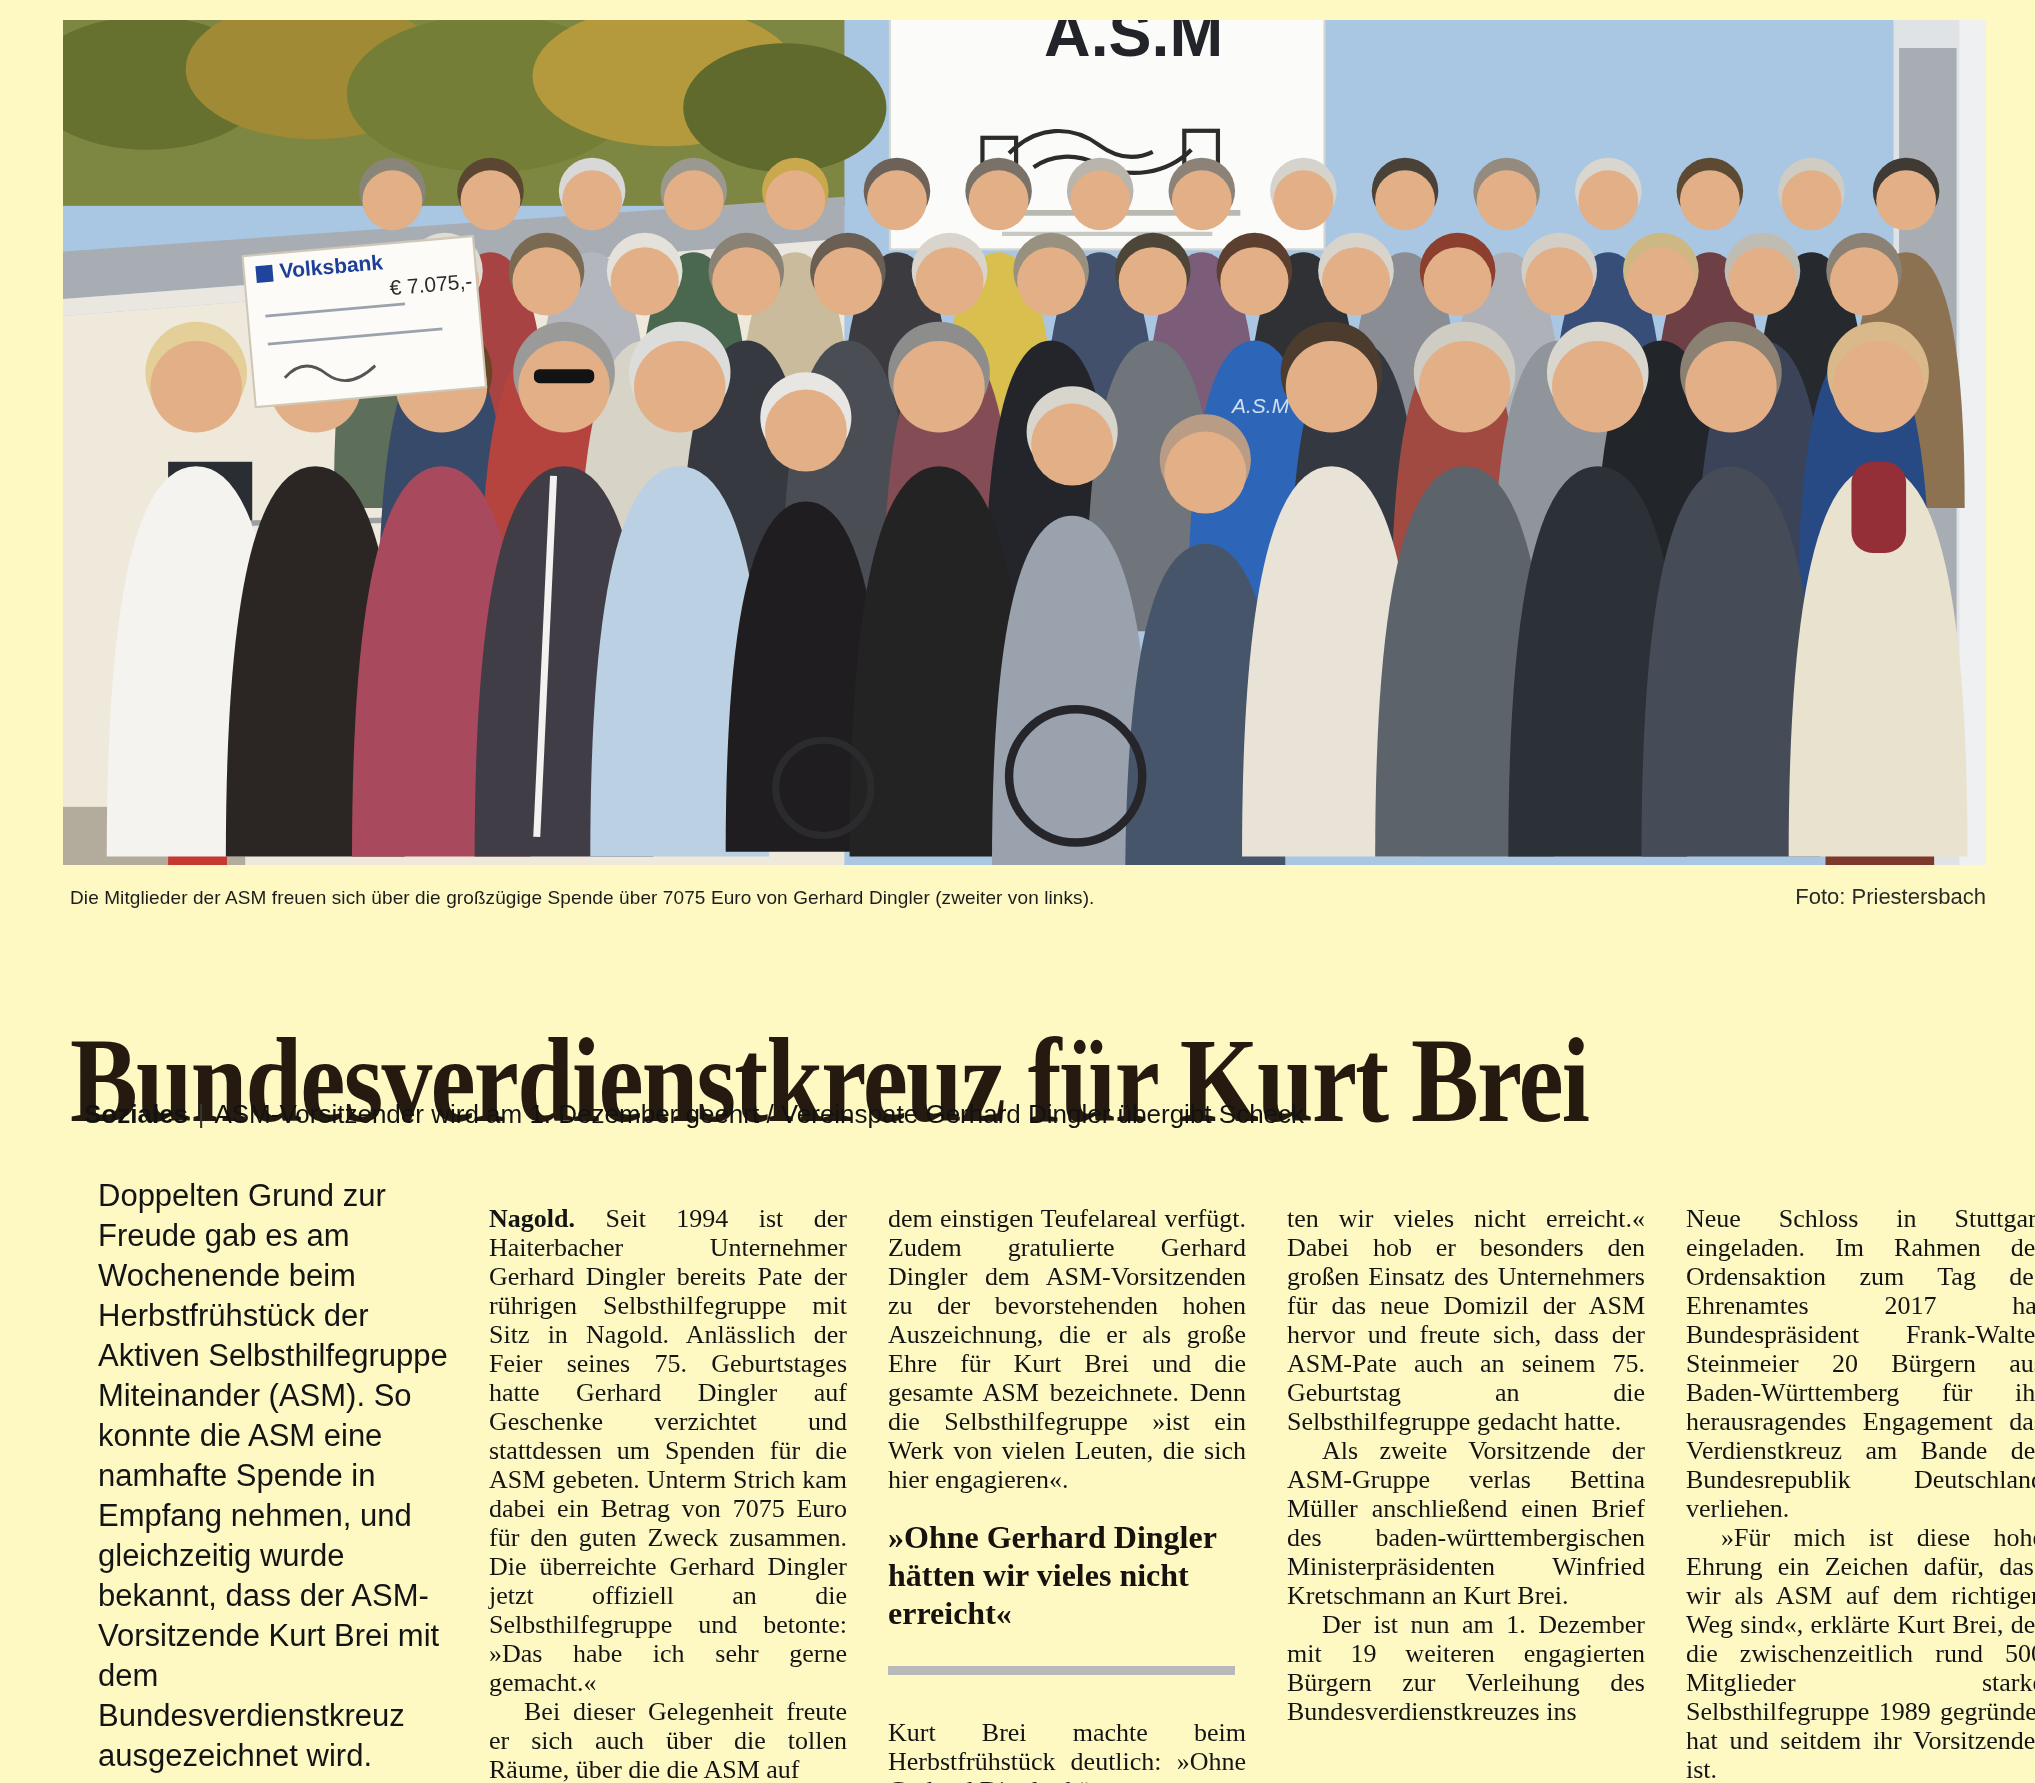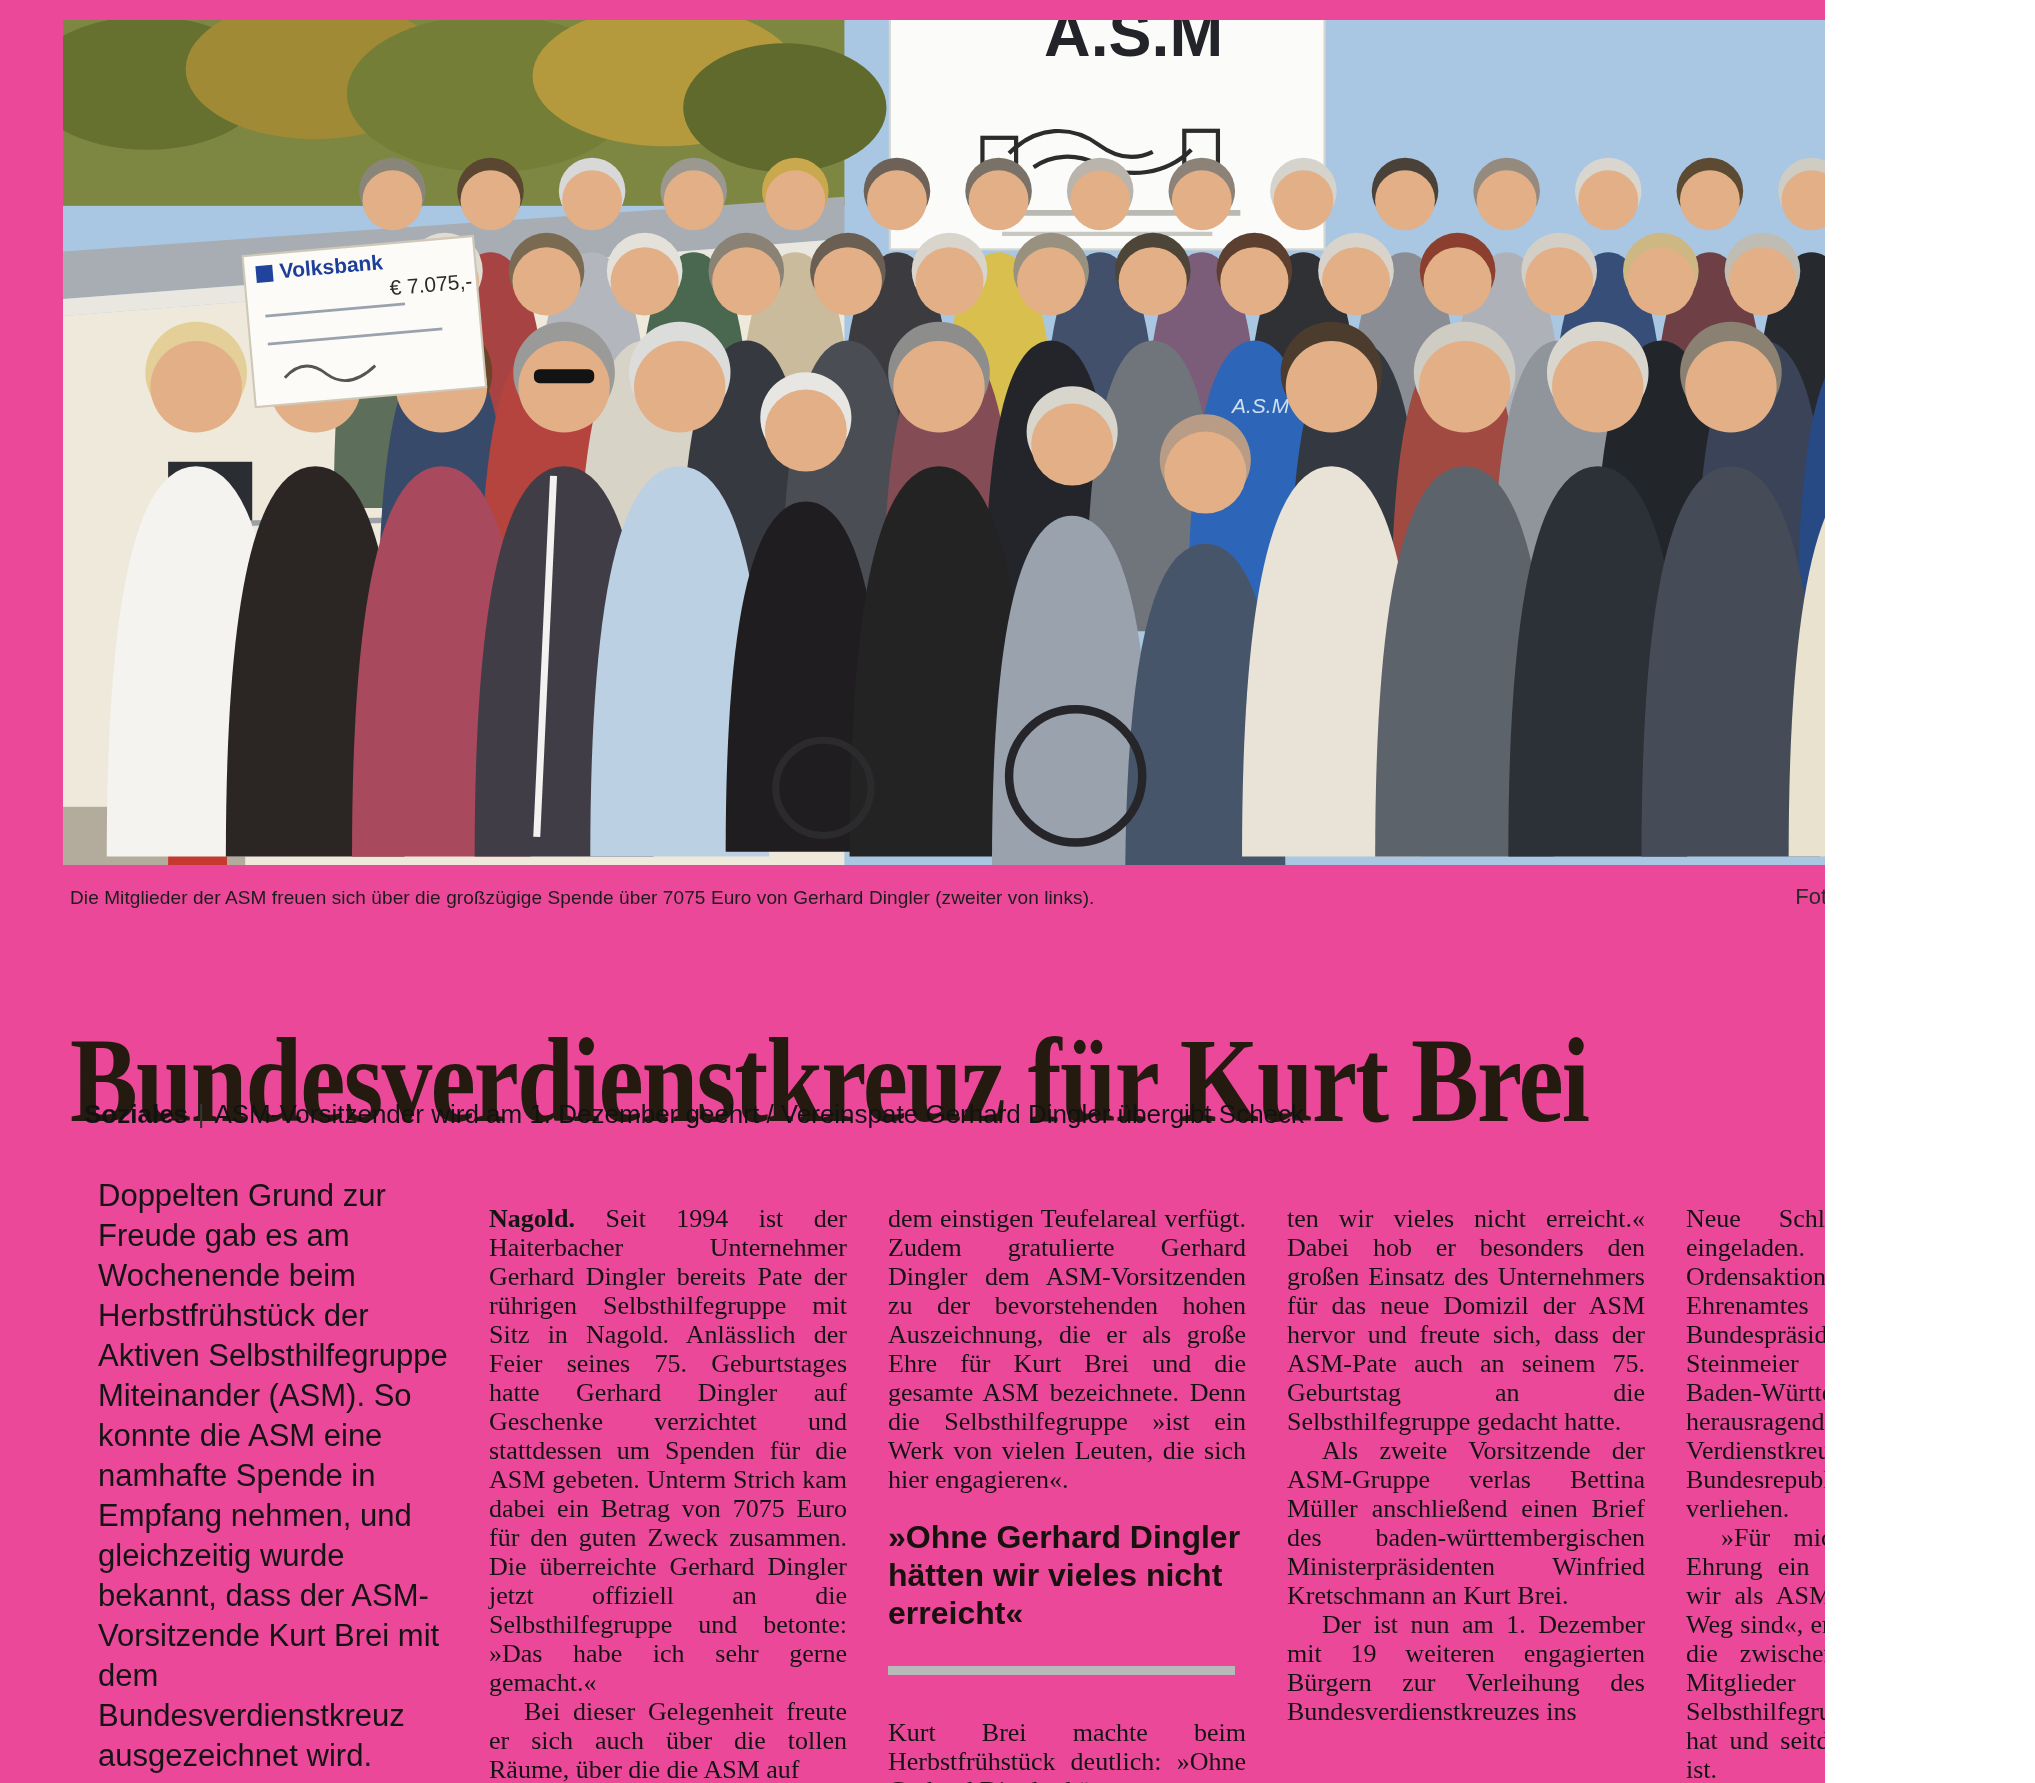--- a/index.html
+++ b/index.html
@@ -1,16 +1,16 @@
 <!DOCTYPE html>
 <html lang="de" style="font-size:11.2px"><head>
 <meta charset="utf-8">
 <style>
   html,body{margin:0;padding:0;background:#fff;}
-  .page{position:relative;width:1825px;height:1784px;background:#ec4899;overflow:hidden;
+  .page{position:relative;width:2035px;height:1784px;background:#fef9c3;overflow:hidden;
         font-family:"Liberation Sans", sans-serif;color:#1a1a1a;}
   
   .photo-wrap{position:absolute;left:63px;top:19.6px;width:1923px;height:845px;background:#a9c7e2;}
   .photo-wrap svg{display:block;width:100%;height:100%;}
   
   .caption-row{position:absolute;left:70px;top:884px;width:1916px;display:flex;
                justify-content:space-between;align-items:baseline;}
   .caption{font-size:19px;color:#1c1c1c;letter-spacing:0.1px;}
   .credit{font-size:22px;color:#2a2a2a;}
   
@@ -23,21 +23,21 @@
   .kicker .sep{font-weight:300;padding:0 9.8px;color:#333;}
   
   .body-grid{position:absolute;left:98px;top:1176px;width:1906px;display:grid;
              grid-template-columns:350px 358px 358px 358px 358px;column-gap:41px;}
   .lead{font-size:31px;line-height:40px;color:#141414;}
   .col{font-family:"Liberation Serif",serif;font-size:26px;line-height:29px;text-align:justify;
        color:#141414;hyphens:auto;margin-top:28px;-webkit-hyphens:auto;}
   .col p{margin:0;}
   .col p.ind{text-indent:35px;}
   .dateline{font-weight:700;}
-  .pullquote{font-family:Liberation Sans, sans-serif;font-weight:700;font-size:32px;
+  .pullquote{font-family:Liberation Serif, serif;font-weight:700;font-size:32px;
              line-height:38px;text-align:left;margin-top:24px;color:#17120e;hyphens:none;}
   .quote-rule{height:9px;background:#b9b9b9;width:97%;margin:34px 0 43px 0;}
 </style>
 </head>
 <body>
 
 <div class="page">
 
   <div class="photo-wrap">
     <svg viewBox="0 0 2744 1205" preserveAspectRatio="none" font-family="Liberation Sans, sans-serif">

